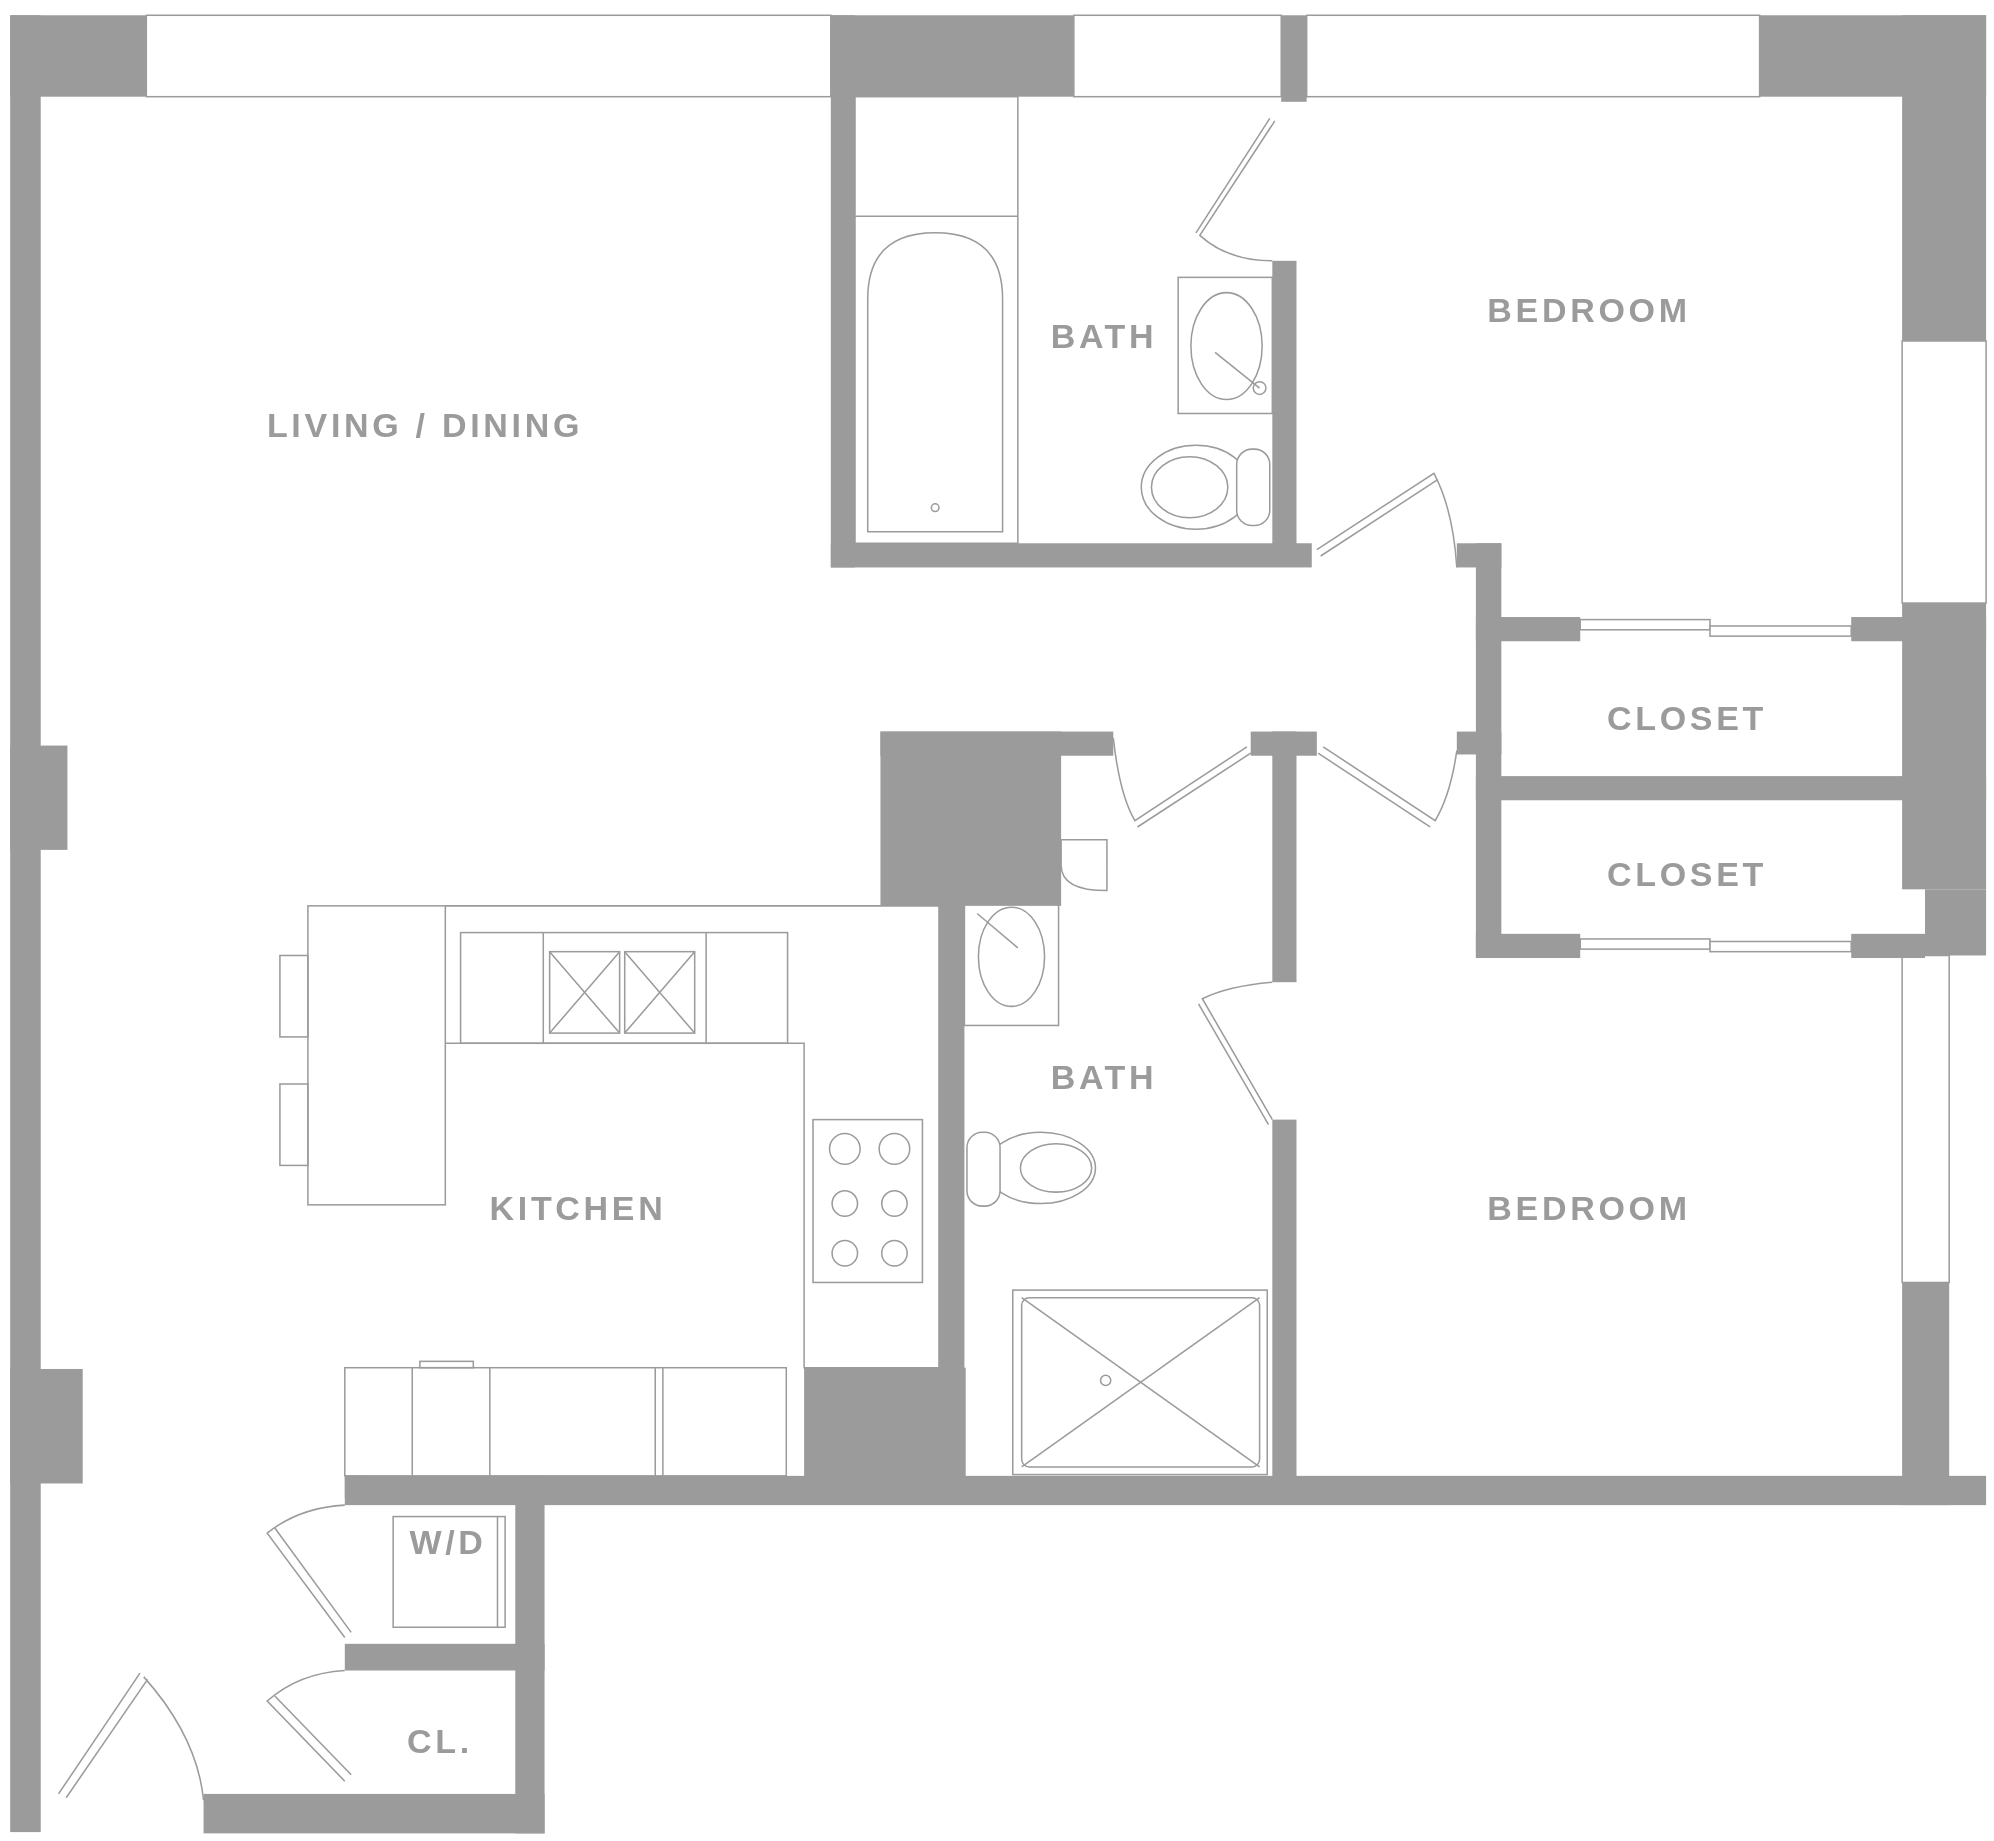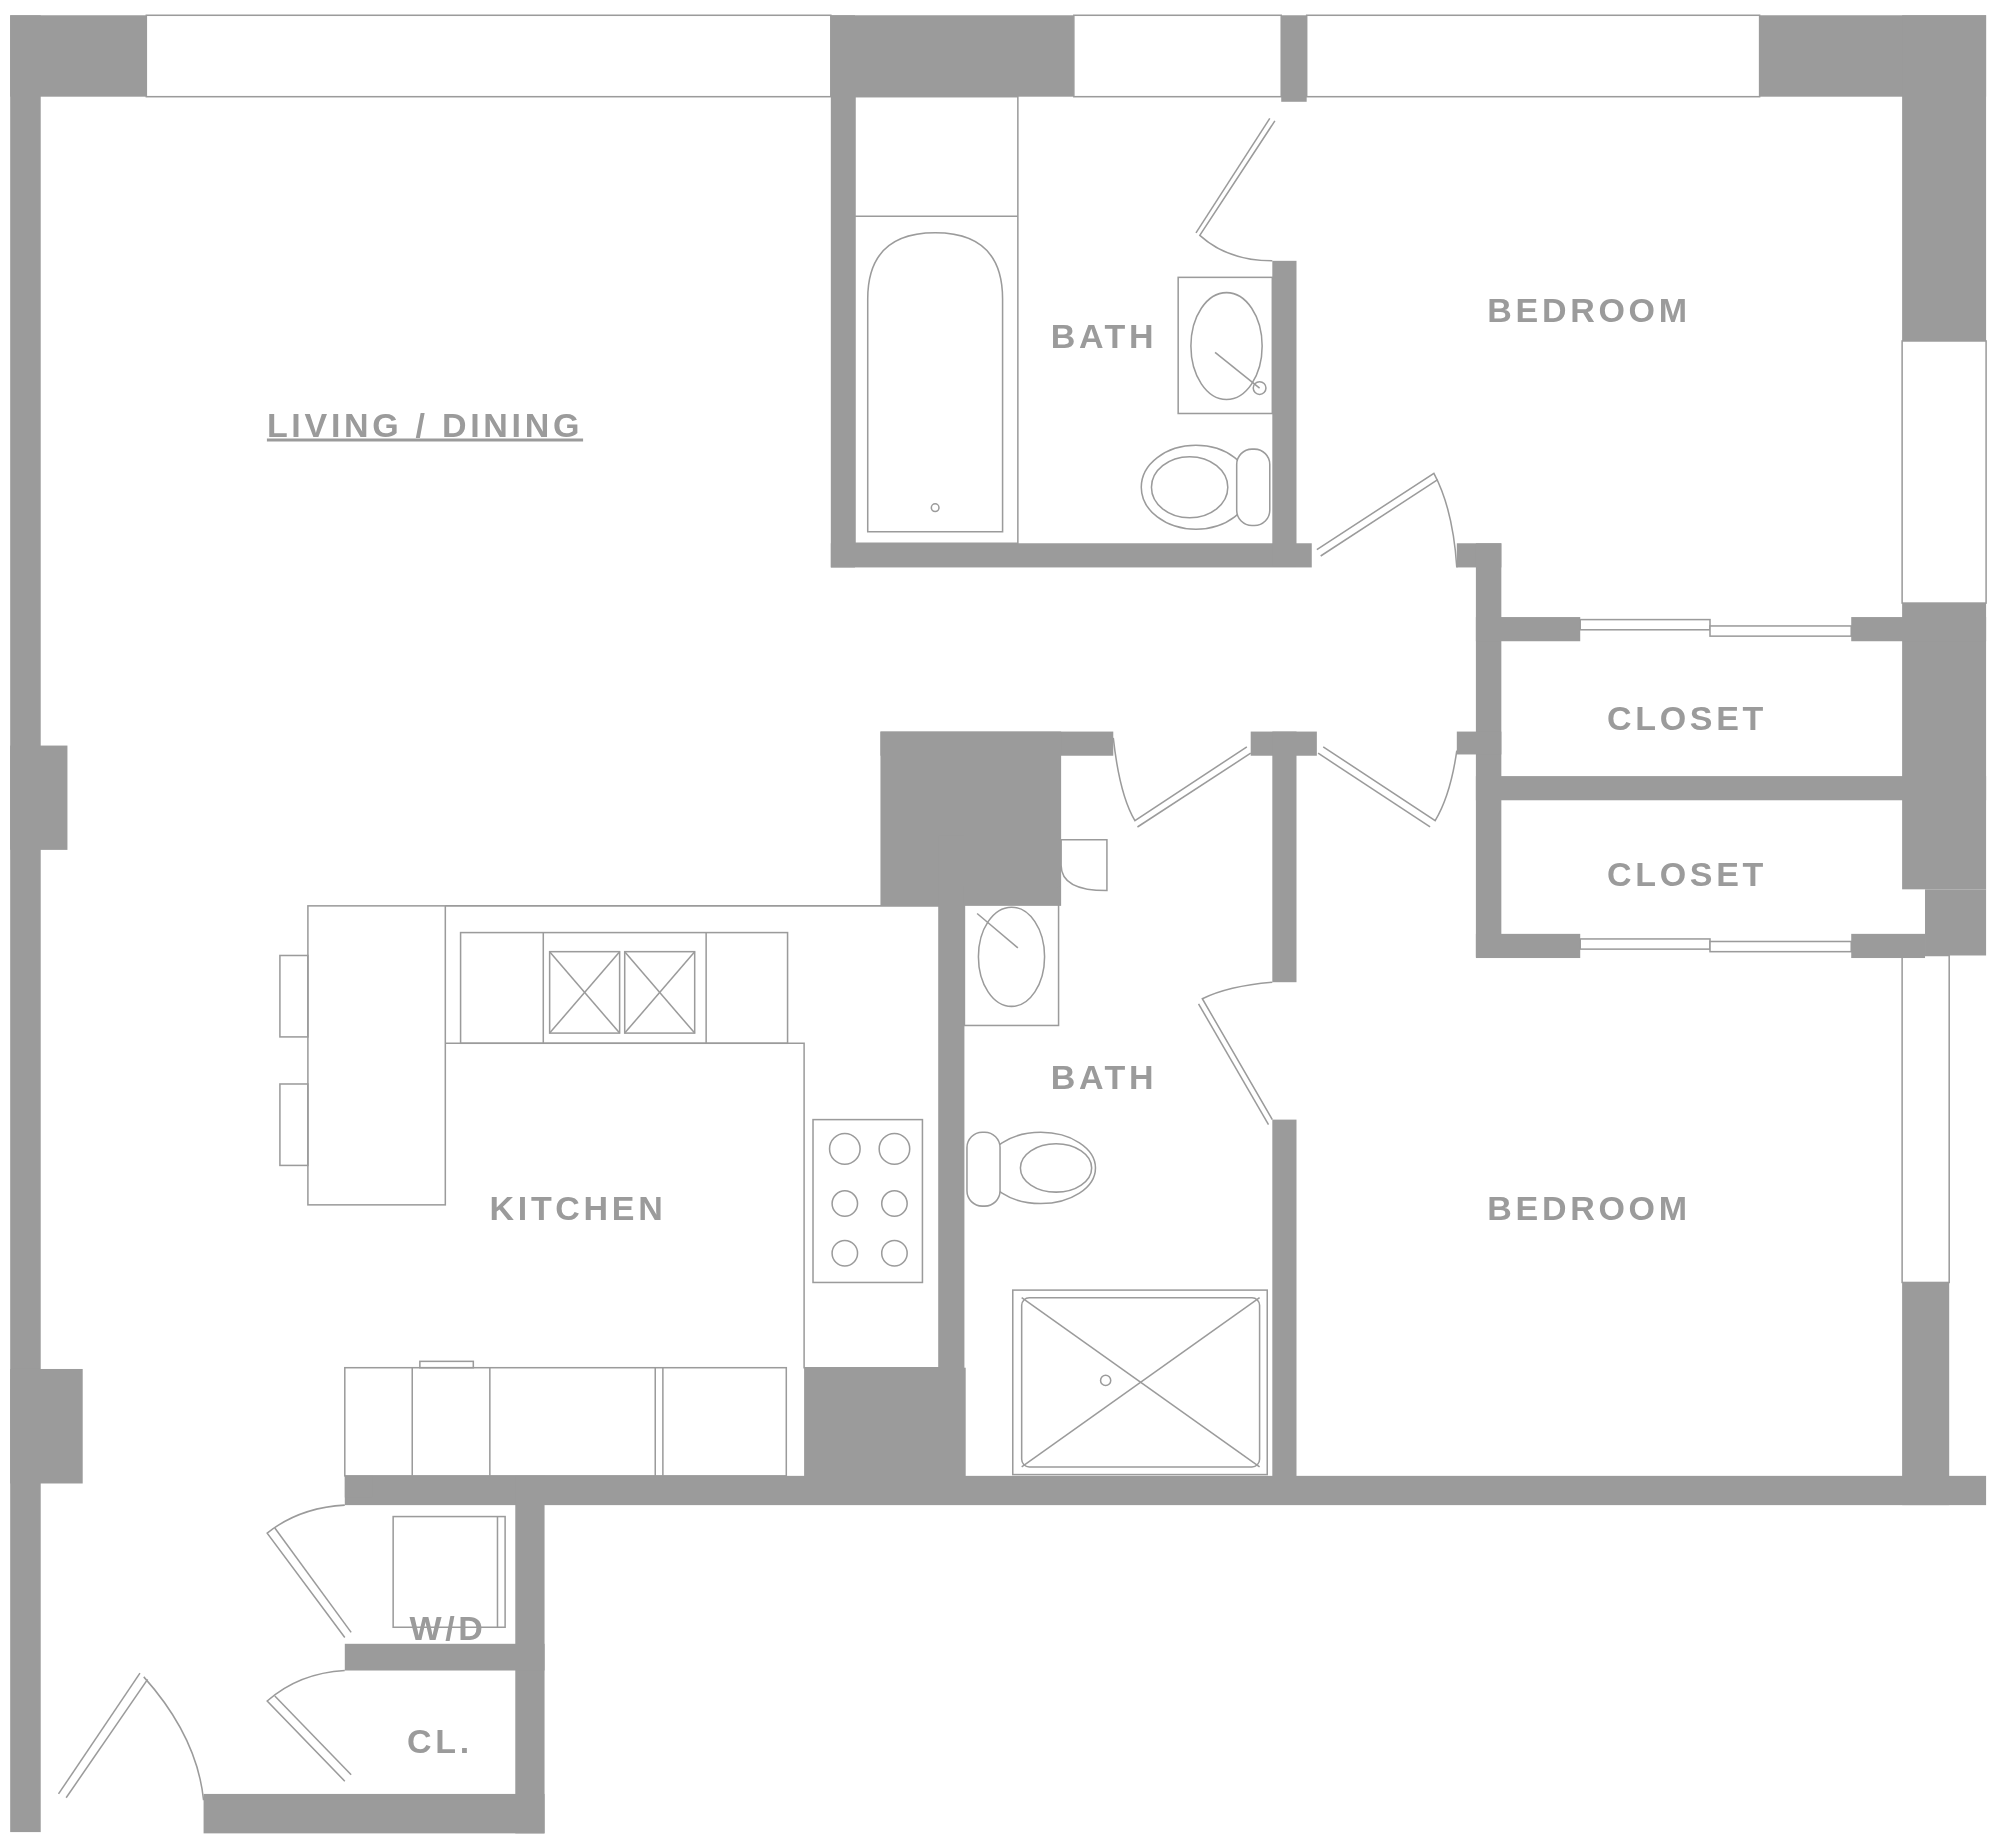--- a/index.html
+++ b/index.html
@@ -159,23 +159,23 @@
 
     <path class="line" d="M271 1313 Q235 1315 210 1337 L271 1400"></path>
     <line class="line" x1="216" y1="1333" x2="276" y2="1395"></line>
 
     <path class="line" d="M113 1318 Q155 1365 160 1415"></path>
     <line class="line" x1="110" y1="1315" x2="46" y2="1410"></line>
     <line class="line" x1="116" y1="1320" x2="52" y2="1413"></line>
   </g>
 </svg>
 
-<div class="lbl" style="left:425px;top:425px;text-decoration:underline;">LIVING / DINING</div>
+<div class="lbl" style="left:425px;top:425px;">LIVING / DINING</div>
 <div class="lbl" style="left:1104px;top:336px;">BATH</div>
 <div class="lbl" style="left:1589px;top:310px;">BEDROOM</div>
 <div class="lbl" style="left:1687px;top:718px;">CLOSET</div>
 <div class="lbl" style="left:1687px;top:874px;">CLOSET</div>
 <div class="lbl" style="left:1104px;top:1077px;">BATH</div>
 <div class="lbl" style="left:578px;top:1208px;">KITCHEN</div>
 <div class="lbl" style="left:1589px;top:1208px;">BEDROOM</div>
-<div class="lbl" style="left:448px;top:1628px;">W/D</div>
+<div class="lbl" style="left:448px;top:1542px;">W/D</div>
 <div class="lbl" style="left:440px;top:1741px;text-align:right;">CL.</div>
 
 
 </body></html>

